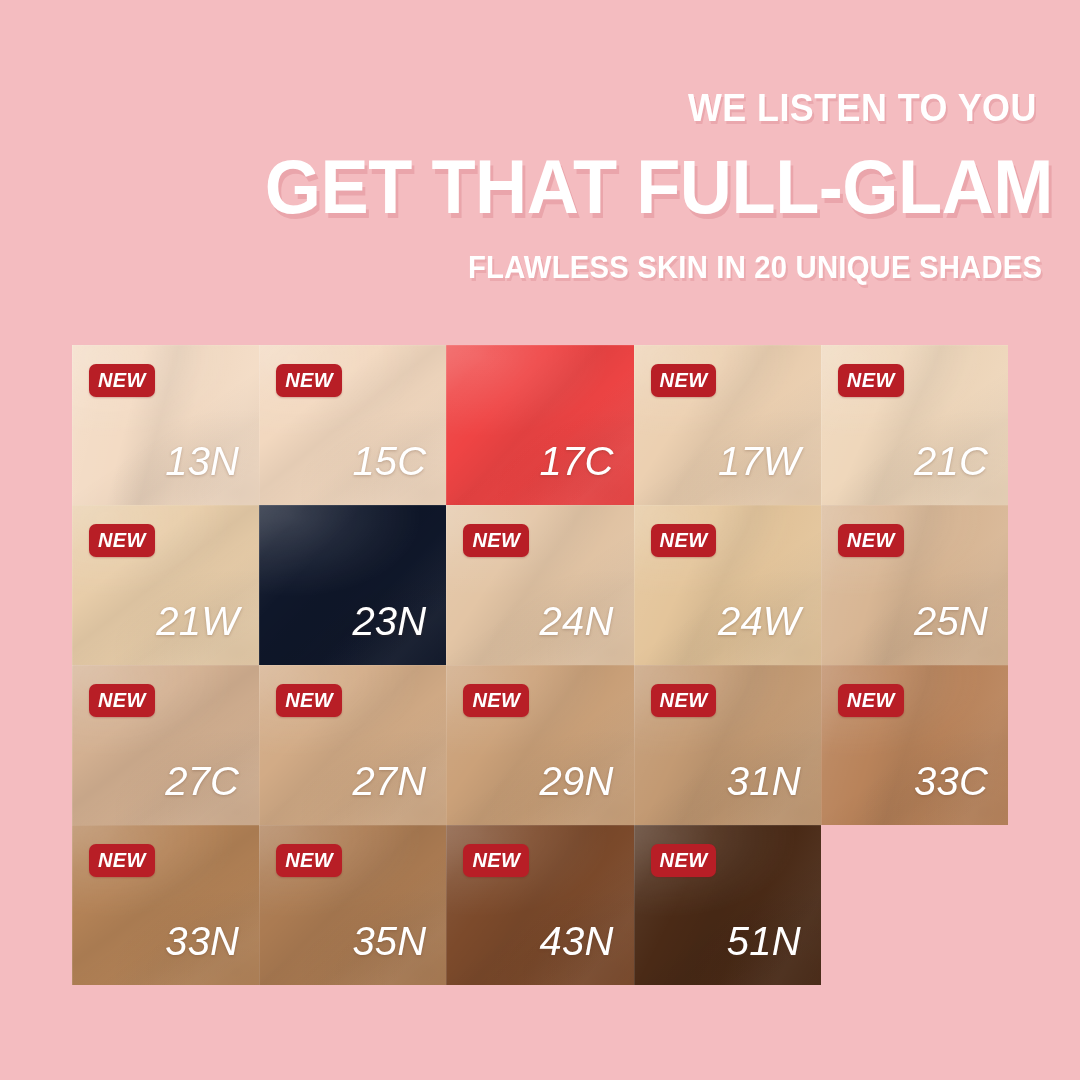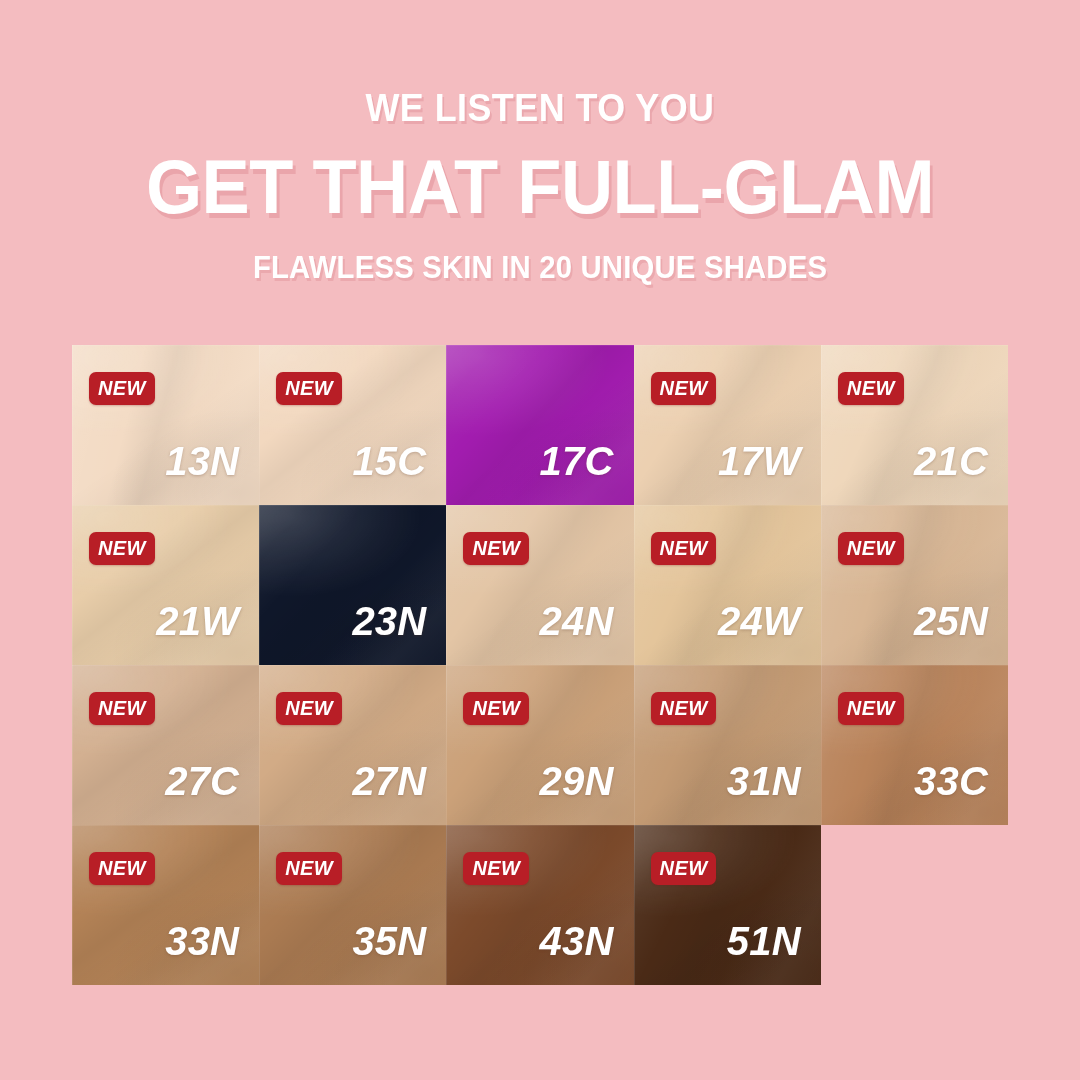--- a/index.html
+++ b/index.html
@@ -16,21 +16,21 @@
     position: relative;
   }
 
   
   .header {
     position: absolute;
     left: 0;
     top: 0;
     width: 1080px;
     padding-top: 88px;
-    text-align: center;
+    text-align: right;
   }
 
   .eyebrow {
     font-size: 39px;
     font-weight: bold;
     letter-spacing: 0.5px;
     color: #ffffff;
     line-height: 1.0;
     text-shadow: 2px 3px 0 rgba(226,150,156,0.55);
     transform: scaleX(0.92);
@@ -129,30 +129,29 @@
     color: #ffffff;
     font-size: 20px;
     font-weight: bold;
     font-style: italic;
     letter-spacing: 0.4px;
     line-height: 1;
     padding: 6px 9px 7px 9px;
     border-radius: 7px;
     z-index: 3;
     box-shadow: 0 1px 2px rgba(120,20,25,0.25);
-    margin-top: 8px;
   }
 
   .code {
     position: absolute;
     right: 20px;
     bottom: 24px;
     color: #ffffff;
     font-size: 40px;
-    font-weight: bold;
+    font-weight: normal;
     font-style: italic;
     letter-spacing: 0.2px;
     line-height: 1;
     z-index: 3;
     text-shadow: 0 1px 3px rgba(90,55,35,0.28);
   }
 </style>
 </head>
 <body>
 
@@ -170,21 +169,21 @@
       <div class="badge">NEW</div>
       <div class="code">13N</div>
     </div>
     <div class="swatch" style="background: rgb(242, 216, 191);">
       <div class="sheen-a" style="background-image: linear-gradient(141deg, rgba(255, 255, 255, 0.17) 0%, rgba(255, 255, 255, 0.05) 15%, rgba(0, 0, 0, 0) 32%, rgba(0, 0, 0, 0.06) 47%, rgba(0, 0, 0, 0.01) 61%, rgba(255, 255, 255, 0.06) 83%, rgba(255, 255, 255, 0.02) 100%);"></div>
       <div class="sheen-b"></div>
       <div class="sheen-c"></div>
       <div class="badge">NEW</div>
       <div class="code">15C</div>
     </div>
-    <div class="swatch" style="background: #a21caf;">
+    <div class="swatch" style="background: #ef4444;">
       <div class="sheen-a" style="background-image: linear-gradient(132deg, rgba(255, 255, 255, 0.17) 0%, rgba(255, 255, 255, 0.05) 15%, rgba(0, 0, 0, 0) 32%, rgba(0, 0, 0, 0.06) 47%, rgba(0, 0, 0, 0.01) 61%, rgba(255, 255, 255, 0.06) 83%, rgba(255, 255, 255, 0.02) 100%);"></div>
       <div class="sheen-b"></div>
       <div class="sheen-c"></div>
       <div class="code">17C</div>
     </div>
     <div class="swatch" style="background: rgb(236, 208, 177);">
       <div class="sheen-a" style="background-image: linear-gradient(123deg, rgba(255, 255, 255, 0.17) 0%, rgba(255, 255, 255, 0.05) 15%, rgba(0, 0, 0, 0) 32%, rgba(0, 0, 0, 0.06) 47%, rgba(0, 0, 0, 0.01) 61%, rgba(255, 255, 255, 0.06) 83%, rgba(255, 255, 255, 0.02) 100%);"></div>
       <div class="sheen-b"></div>
       <div class="sheen-c"></div>
       <div class="badge">NEW</div>

